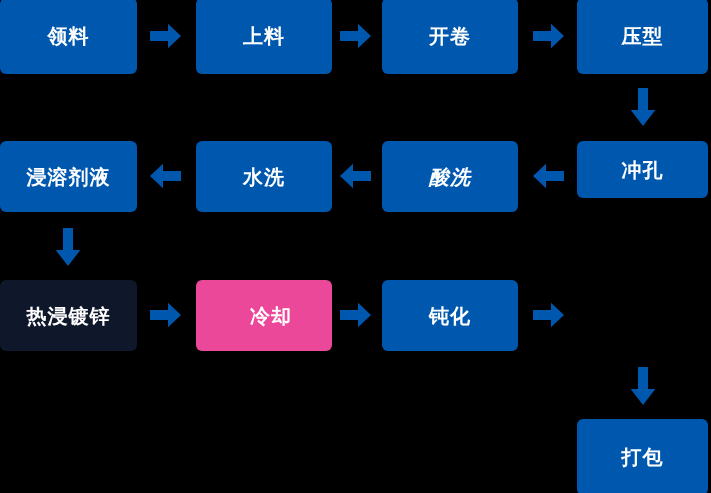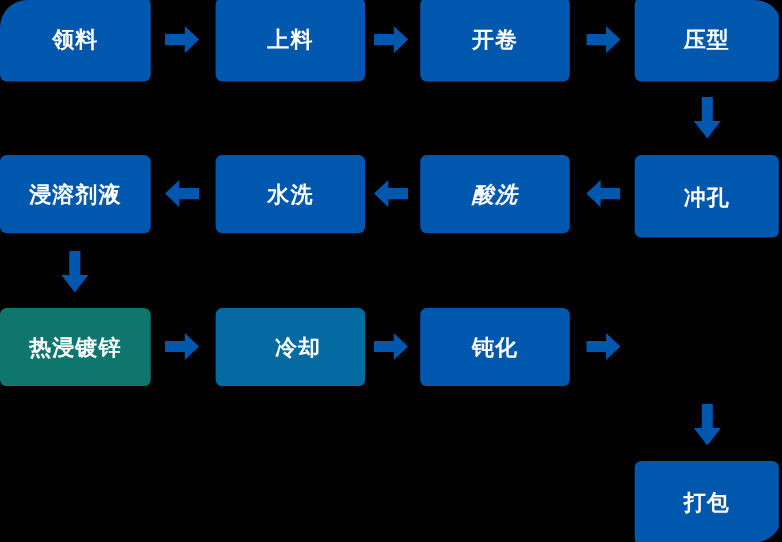--- a/index.html
+++ b/index.html
@@ -41,21 +41,21 @@
   }
   .arrow svg {
     display: block;
     width: 100%;
     height: 100%;
   }
 </style>
 </head>
 <body>
 
-<div id="flowchart" style="background: rgb(0, 0, 0); border-radius: 25px;">
+<div id="flowchart" style="background: rgb(0, 0, 0);">
     <div class="node" style="left: 0px; top: -2px; width: 137px; height: 76px; background: rgb(0, 87, 174); color: rgb(255, 255, 255);">
       <span class="node-label">领料</span>
     </div>
     <div class="node" style="left: 196px; top: -2px; width: 136px; height: 76px; background: rgb(0, 87, 174); color: rgb(255, 255, 255);">
       <span class="node-label">上料</span>
     </div>
     <div class="node" style="left: 382px; top: -2px; width: 136px; height: 76px; background: rgb(0, 87, 174); color: rgb(255, 255, 255);">
       <span class="node-label">开卷</span>
     </div>
     <div class="node" style="left: 577px; top: -2px; width: 131px; height: 76px; background: rgb(0, 87, 174); color: rgb(255, 255, 255);">
@@ -63,27 +63,27 @@
     </div>
     <div class="node" style="left: 196px; top: 141px; width: 136px; height: 71px; background: rgb(0, 87, 174); color: rgb(255, 255, 255);">
       <span class="node-label">水洗</span>
     </div>
     <div class="node" style="left: 0px; top: 141px; width: 137px; height: 71px; background: rgb(0, 87, 174); color: rgb(255, 255, 255);">
       <span class="node-label">浸溶剂液</span>
     </div>
     <div class="node" style="left: 382px; top: 141px; width: 136px; height: 71px; background: rgb(0, 87, 174); color: rgb(255, 255, 255); font-style: italic;">
       <span class="node-label">酸洗</span>
     </div>
-    <div class="node" style="left: 577px; top: 141px; width: 131px; height: 75px; background: rgb(0, 87, 174); color: rgb(255, 255, 255);">
+    <div class="node" style="left: 577px; top: 141px; width: 131px; height: 57px; background: rgb(0, 87, 174); color: rgb(255, 255, 255);">
       <span class="node-label">冲孔</span>
     </div>
-    <div class="node" style="left: 0px; top: 280px; width: 137px; height: 71px; background: #0f766e; color: rgb(255, 255, 255);">
+    <div class="node" style="left: 0px; top: 280px; width: 137px; height: 71px; background: #0f172a; color: rgb(255, 255, 255);">
       <span class="node-label">热浸镀锌</span>
     </div>
-    <div class="node" style="left: 196px; top: 280px; width: 136px; height: 71px; background: #0369a1; color: rgb(255, 255, 255); padding-left: 14px;">
+    <div class="node" style="left: 196px; top: 280px; width: 136px; height: 71px; background: #ec4899; color: rgb(255, 255, 255); padding-left: 14px;">
       <span class="node-label">冷却</span>
     </div>
     <div class="node" style="left: 382px; top: 280px; width: 136px; height: 71px; background: rgb(0, 87, 174); color: rgb(255, 255, 255);">
       <span class="node-label">钝化</span>
     </div>
     <div class="node" style="left: 577px; top: 419px; width: 131px; height: 76px; background: rgb(0, 87, 174); color: rgb(255, 255, 255);">
       <span class="node-label">打包</span>
     </div>
     <div class="arrow" style="left: 150px; top: 22px; width: 31px; height: 28px;">
       <svg viewBox="0 0 100 100" preserveAspectRatio="none" aria-hidden="true">

